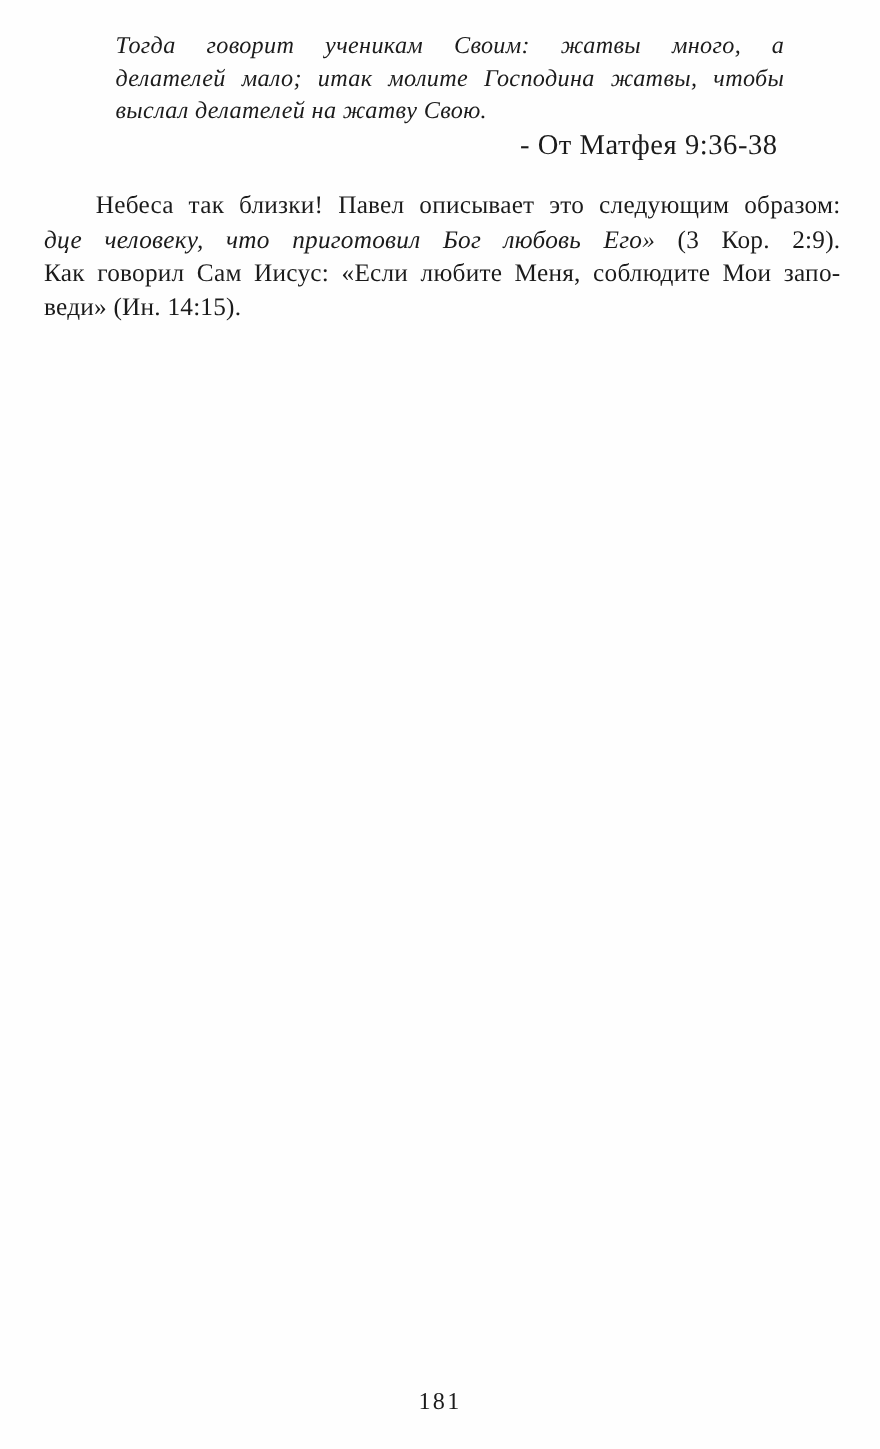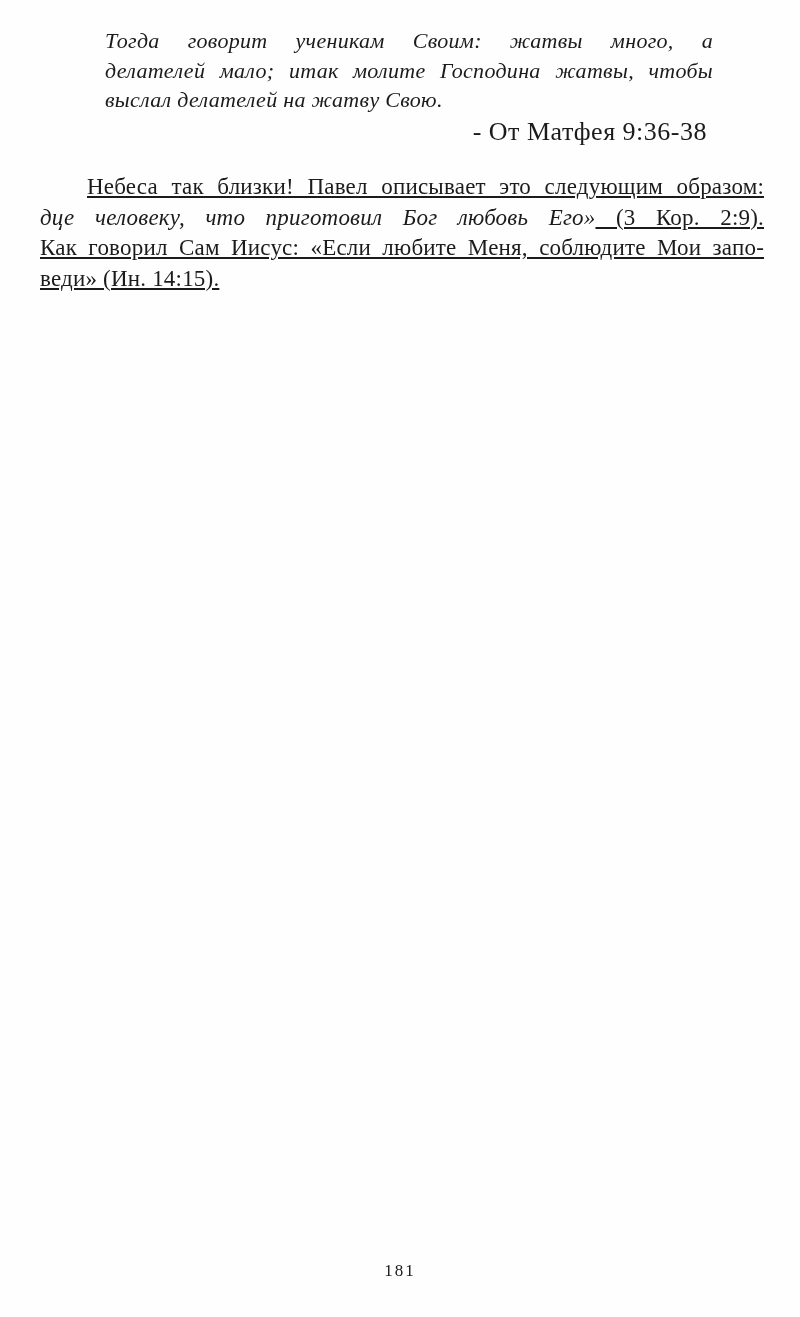--- a/index.html
+++ b/index.html
@@ -46,29 +46,29 @@
     letter-spacing: 0.2px;
   }
   .text-line { white-space: normal; }
   .just {
     text-align: justify;
     -moz-text-align-last: justify;
     text-align-last: justify;
   }
   .indent { text-indent: 47px; }
   .it { font-style: italic; }
-  .rm { font-style: normal; text-decoration: underline; }
+  .rm { font-style: normal; }
   
   .page-number {
     position: absolute;
     left: 0;
     top: 1261px;
     width: 800px;
     text-align: center;
-    font-size: 17px;
+    font-size: 22px;
     letter-spacing: 2px;
   }
 </style>
 </head>
 <body>
 
 <div class="page">
 
   <div class="quote-block">
     <div>

